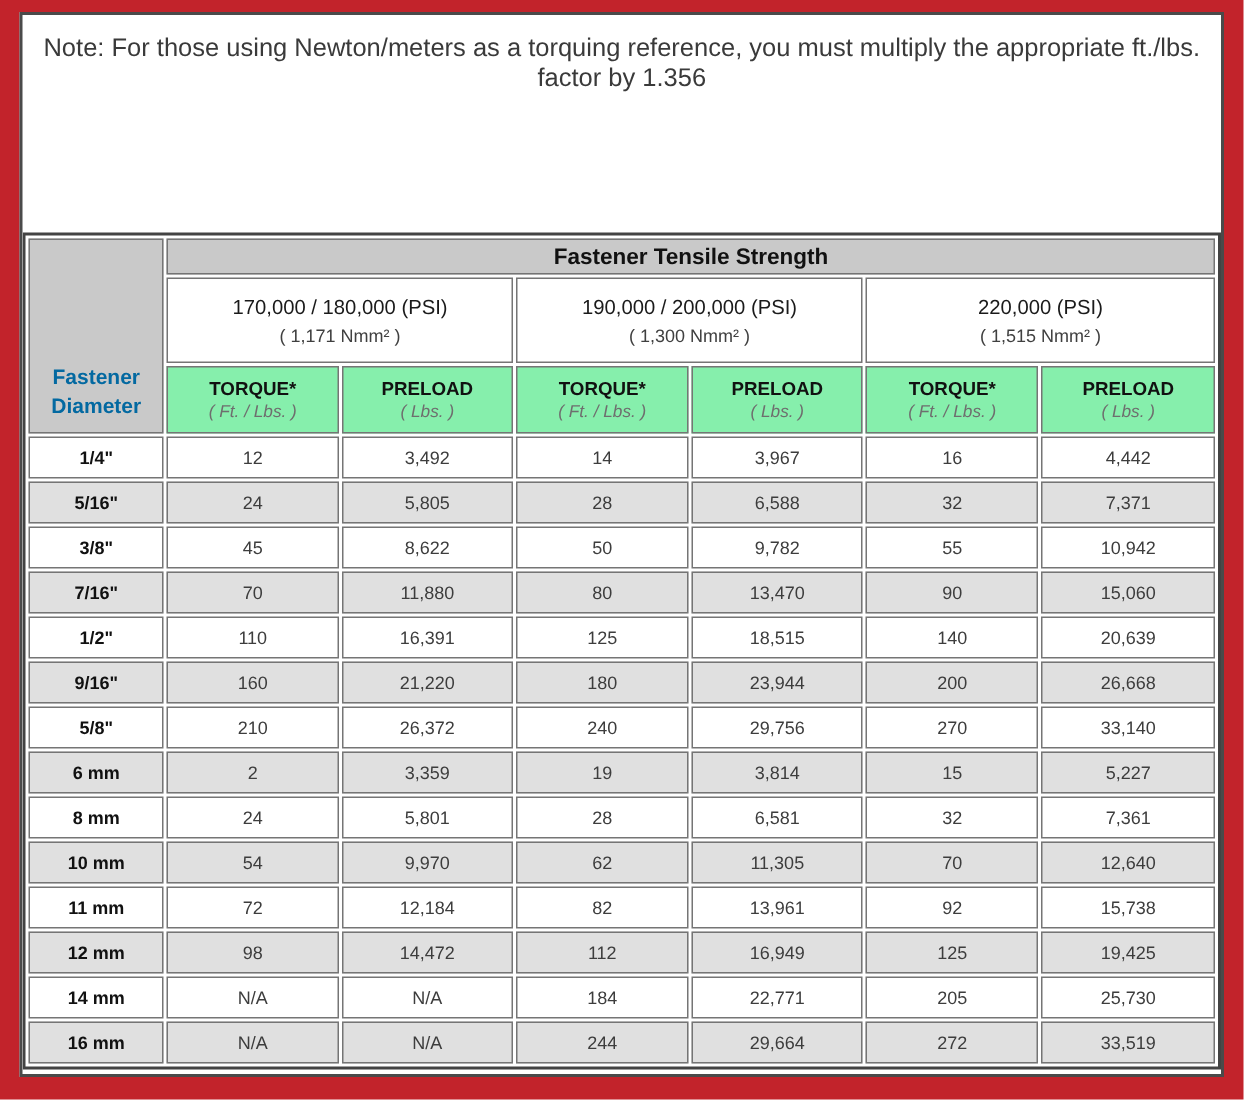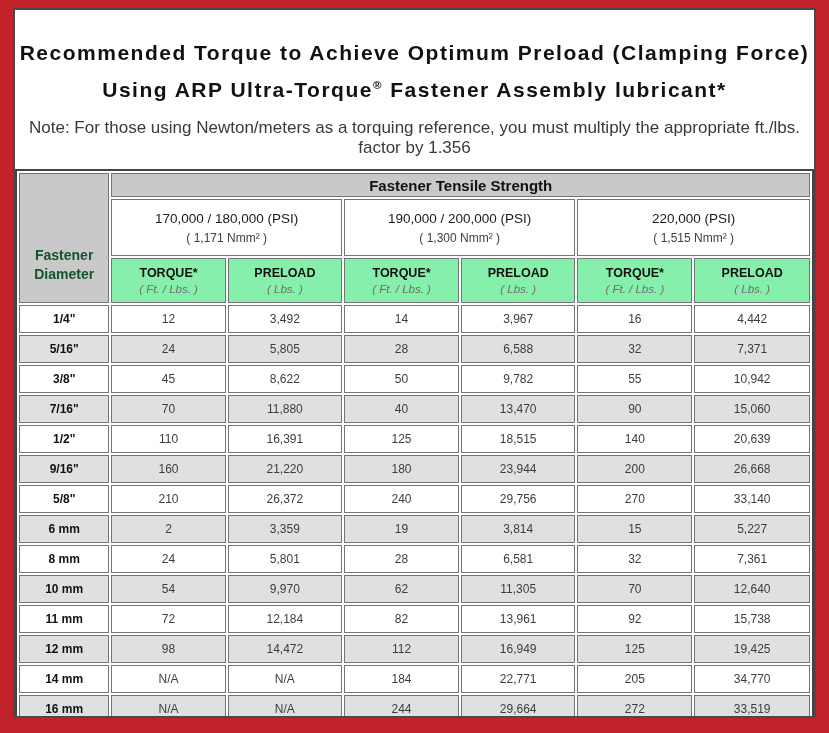--- a/index.html
+++ b/index.html
@@ -46,24 +46,24 @@
     text-align: center;
     vertical-align: middle;
     font-size: 12px;
     color: #3d3d3d;
     overflow: hidden;
     padding: 0;
   }
   .corner {
     background: #c9c9c9;
     vertical-align: bottom;
-    padding-bottom: 18px;
+    padding-bottom: 8px;
     font-weight: bold;
     font-size: 14px;
-    color: #14532d;
+    color: #0369a1;
     line-height: 19px;
   }
   .group {
     background: #c9c9c9;
     font-weight: bold;
     font-size: 15px;
     color: #111111;
     height: 22px;
   }
   .psi { background: #ffffff; height: 55px; }
@@ -75,24 +75,20 @@
   tbody td { background: #ffffff; height: 26px; }
   tbody tr.alt td { background: #e0e0e0; }
   tbody td.rowlabel { font-weight: bold; color: #111111; font-size: 12px; }
 </style>
 </head>
 <body>
 
 <div class="inner">
 
   <div class="title-block">
-    <div class="title">
-      <span>Recommended Torque to Achieve Optimum Preload (Clamping Force)</span><br>
-      <span><span>Using ARP Ultra-Torque</span><sup>®</sup><span> Fastener Assembly lubricant*</span></span>
-    </div>
     <div class="note">Note: For those using Newton/meters as a torquing reference, you must multiply the appropriate ft./lbs. factor by 1.356</div>
   </div>
 
   <table>
     <colgroup>
       <col style="width:11.6%">
       <col style="width:14.68%">
         <col style="width:14.68%">
       <col style="width:14.76%">
         <col style="width:14.68%">
@@ -173,21 +169,21 @@
           <td>8,622</td>
           <td>50</td>
           <td>9,782</td>
           <td>55</td>
           <td>10,942</td>
         </tr>
         <tr class="alt">
           <td class="rowlabel">7/16"</td>
           <td>70</td>
           <td>11,880</td>
-          <td>40</td>
+          <td>80</td>
           <td>13,470</td>
           <td>90</td>
           <td>15,060</td>
         </tr>
         <tr>
           <td class="rowlabel">1/2"</td>
           <td>110</td>
           <td>16,391</td>
           <td>125</td>
           <td>18,515</td>
@@ -257,21 +253,21 @@
           <td>125</td>
           <td>19,425</td>
         </tr>
         <tr>
           <td class="rowlabel">14 mm</td>
           <td>N/A</td>
           <td>N/A</td>
           <td>184</td>
           <td>22,771</td>
           <td>205</td>
-          <td>34,770</td>
+          <td>25,730</td>
         </tr>
         <tr class="alt">
           <td class="rowlabel">16 mm</td>
           <td>N/A</td>
           <td>N/A</td>
           <td>244</td>
           <td>29,664</td>
           <td>272</td>
           <td>33,519</td>
         </tr>

